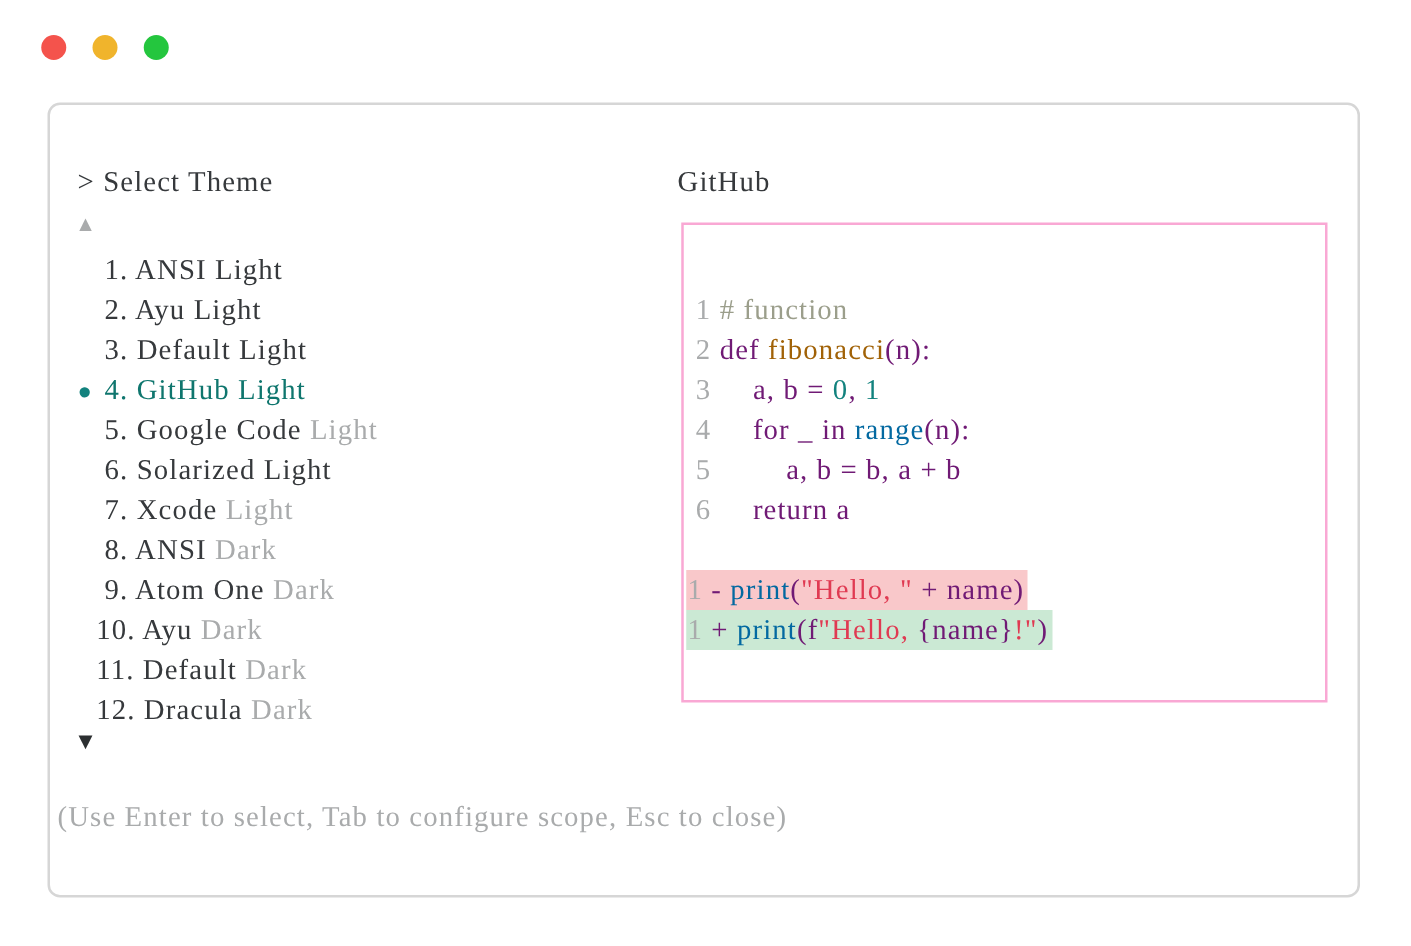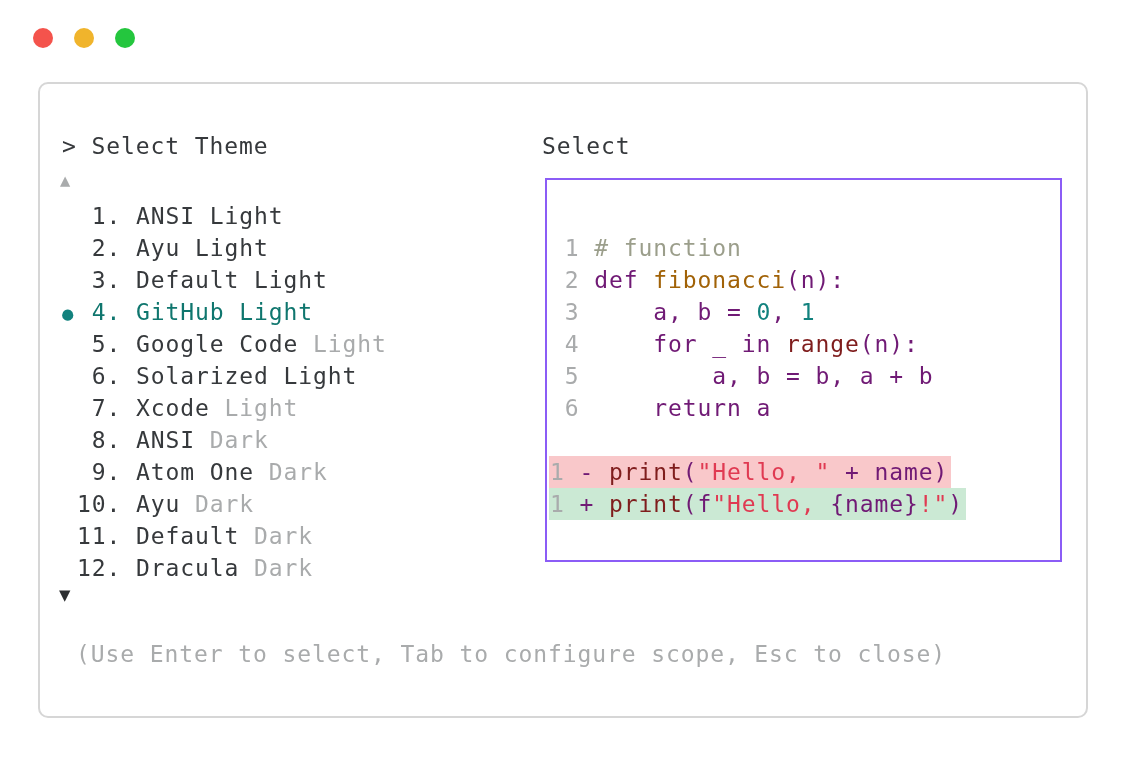--- a/index.html
+++ b/index.html
@@ -9,70 +9,70 @@
 
   
   .traffic { position:absolute; left:33px; top:28px; display:flex; gap:21px; }
   .dot { width:20px; height:20px; border-radius:50%; display:inline-block; }
   .dot.red    { background:#f4534c; }
   .dot.yellow { background:#f0b42c; }
   .dot.green  { background:#24c63e; }
 
   
   .panel { position:absolute; left:38px; top:82px; width:1050px; height:636px;
-    border:2px solid #d6d6d6; border-radius:10px; background:#ffffff; }
+    border:2px solid #d6d6d6; border-radius:10px; background:#ffffff;font-family:Liberation Serif, serif; }
 
   .title-line { position:absolute; left:22px; top:46px; line-height:32px; }
   .preview-label { position:absolute; left:502px; top:46px; line-height:32px; }
 
   .scroll-up { position:absolute; left:20px; top:84px; font-size:17px; line-height:24px;
     color:#a9abac; letter-spacing:0; }
   .scroll-down { position:absolute; left:19px; top:498px; font-size:19px; line-height:24px;
     color:#2c2f31; letter-spacing:0; }
 
   #theme-list { position:absolute; left:22px; top:116px; }
   .trow { height:32px; line-height:32px; }
   .marker { display:inline-block; width:15px; font-size:19px; color:#12827e;
     letter-spacing:0; vertical-align:baseline; }
   .sel { color:#0f766e; }
   .dim { color:#a9abac;margin-top:43px; }
 
   
   .preview-box { position:absolute; left:505px; top:94px; width:517px; height:384px;
-    border:2px solid #8b5cf6; background:#ffffff; overflow:hidden; }
+    border:2px solid #f9a8d4; background:#ffffff; overflow:hidden; }
   #code { padding:52px 0 0 2px; }
   .cline { height:32px; line-height:32px; }
   .linespan { display:inline-block; line-height:32px; padding:0 3px 0 1px; }
   .bg-removed { background:#f9c8ca; }
   .bg-added   { background:#cbe9d4; }
 
   .c-fg      { color:#701a75; }
   .c-gray    { color:#a9abac; }
   .c-comment { color:#9b9e8b; }
   .c-red     { color:#a16207; }
-  .c-blue    { color:#7f1d1d; }
+  .c-blue    { color:#0369a1; }
   .c-teal    { color:#12827e; }
   .c-string  { color:#e03a52; }
 
-  .help { position:absolute; left:36px; top:554px; line-height:32px; color:#a9abac; }
+  .help { position:absolute; left:6px; top:554px; line-height:32px; color:#a9abac; }
 </style>
 </head>
 <body>
 
 <div class="traffic">
   <span class="dot red"></span>
   <span class="dot yellow"></span>
   <span class="dot green"></span>
 </div>
 
 <div class="panel">
 
   <div class="title-line mono"><span>&gt;</span> <span>Select Theme</span></div>
 
-  <div class="preview-label mono">Select</div>
+  <div class="preview-label mono">GitHub</div>
 
   <div class="scroll-up mono">▲</div>
 
   <div id="theme-list" class="mono"><div class="trow"><span class="marker"></span><span class=""> 1. ANSI Light</span></div><div class="trow"><span class="marker"></span><span class=""> 2. Ayu Light</span></div><div class="trow"><span class="marker"></span><span class=""> 3. Default Light</span></div><div class="trow"><span class="marker">●</span><span class="sel"> 4. GitHub Light</span></div><div class="trow"><span class="marker"></span><span class=""> 5. Google Code</span><span class="dim"> Light</span></div><div class="trow"><span class="marker"></span><span class=""> 6. Solarized Light</span></div><div class="trow"><span class="marker"></span><span class=""> 7. Xcode</span><span class="dim"> Light</span></div><div class="trow"><span class="marker"></span><span class=""> 8. ANSI</span><span class="dim"> Dark</span></div><div class="trow"><span class="marker"></span><span class=""> 9. Atom One</span><span class="dim"> Dark</span></div><div class="trow"><span class="marker"></span><span class="">10. Ayu</span><span class="dim"> Dark</span></div><div class="trow"><span class="marker"></span><span class="">11. Default</span><span class="dim"> Dark</span></div><div class="trow"><span class="marker"></span><span class="">12. Dracula</span><span class="dim"> Dark</span></div></div>
 
   <div class="scroll-down mono">▼</div>
 
   <div class="preview-box">
     <div id="code" class="mono"><div class="cline"><span class="linespan"><span class="c-gray"> 1 </span><span class="c-comment"># function</span></span></div><div class="cline"><span class="linespan"><span class="c-gray"> 2 </span><span class="c-fg">def </span><span class="c-red">fibonacci</span><span class="c-fg">(n):</span></span></div><div class="cline"><span class="linespan"><span class="c-gray"> 3 </span><span class="c-fg">    a, b = </span><span class="c-teal">0</span><span class="c-fg">, </span><span class="c-teal">1</span></span></div><div class="cline"><span class="linespan"><span class="c-gray"> 4 </span><span class="c-fg">    for _ in </span><span class="c-blue">range</span><span class="c-fg">(n):</span></span></div><div class="cline"><span class="linespan"><span class="c-gray"> 5 </span><span class="c-fg">        a, b = b, a + b</span></span></div><div class="cline"><span class="linespan"><span class="c-gray"> 6 </span><span class="c-fg">    return a</span></span></div><div class="cline"></div><div class="cline"><span class="linespan bg-removed"><span class="c-gray">1 </span><span class="c-fg">- </span><span class="c-blue">print</span><span class="c-fg">(</span><span class="c-string">"Hello, "</span><span class="c-fg"> + name)</span></span></div><div class="cline"><span class="linespan bg-added"><span class="c-gray">1 </span><span class="c-fg">+ </span><span class="c-blue">print</span><span class="c-fg">(f</span><span class="c-string">"Hello, </span><span class="c-fg">{name}</span><span class="c-string">!"</span><span class="c-fg">)</span></span></div></div>
   </div>

